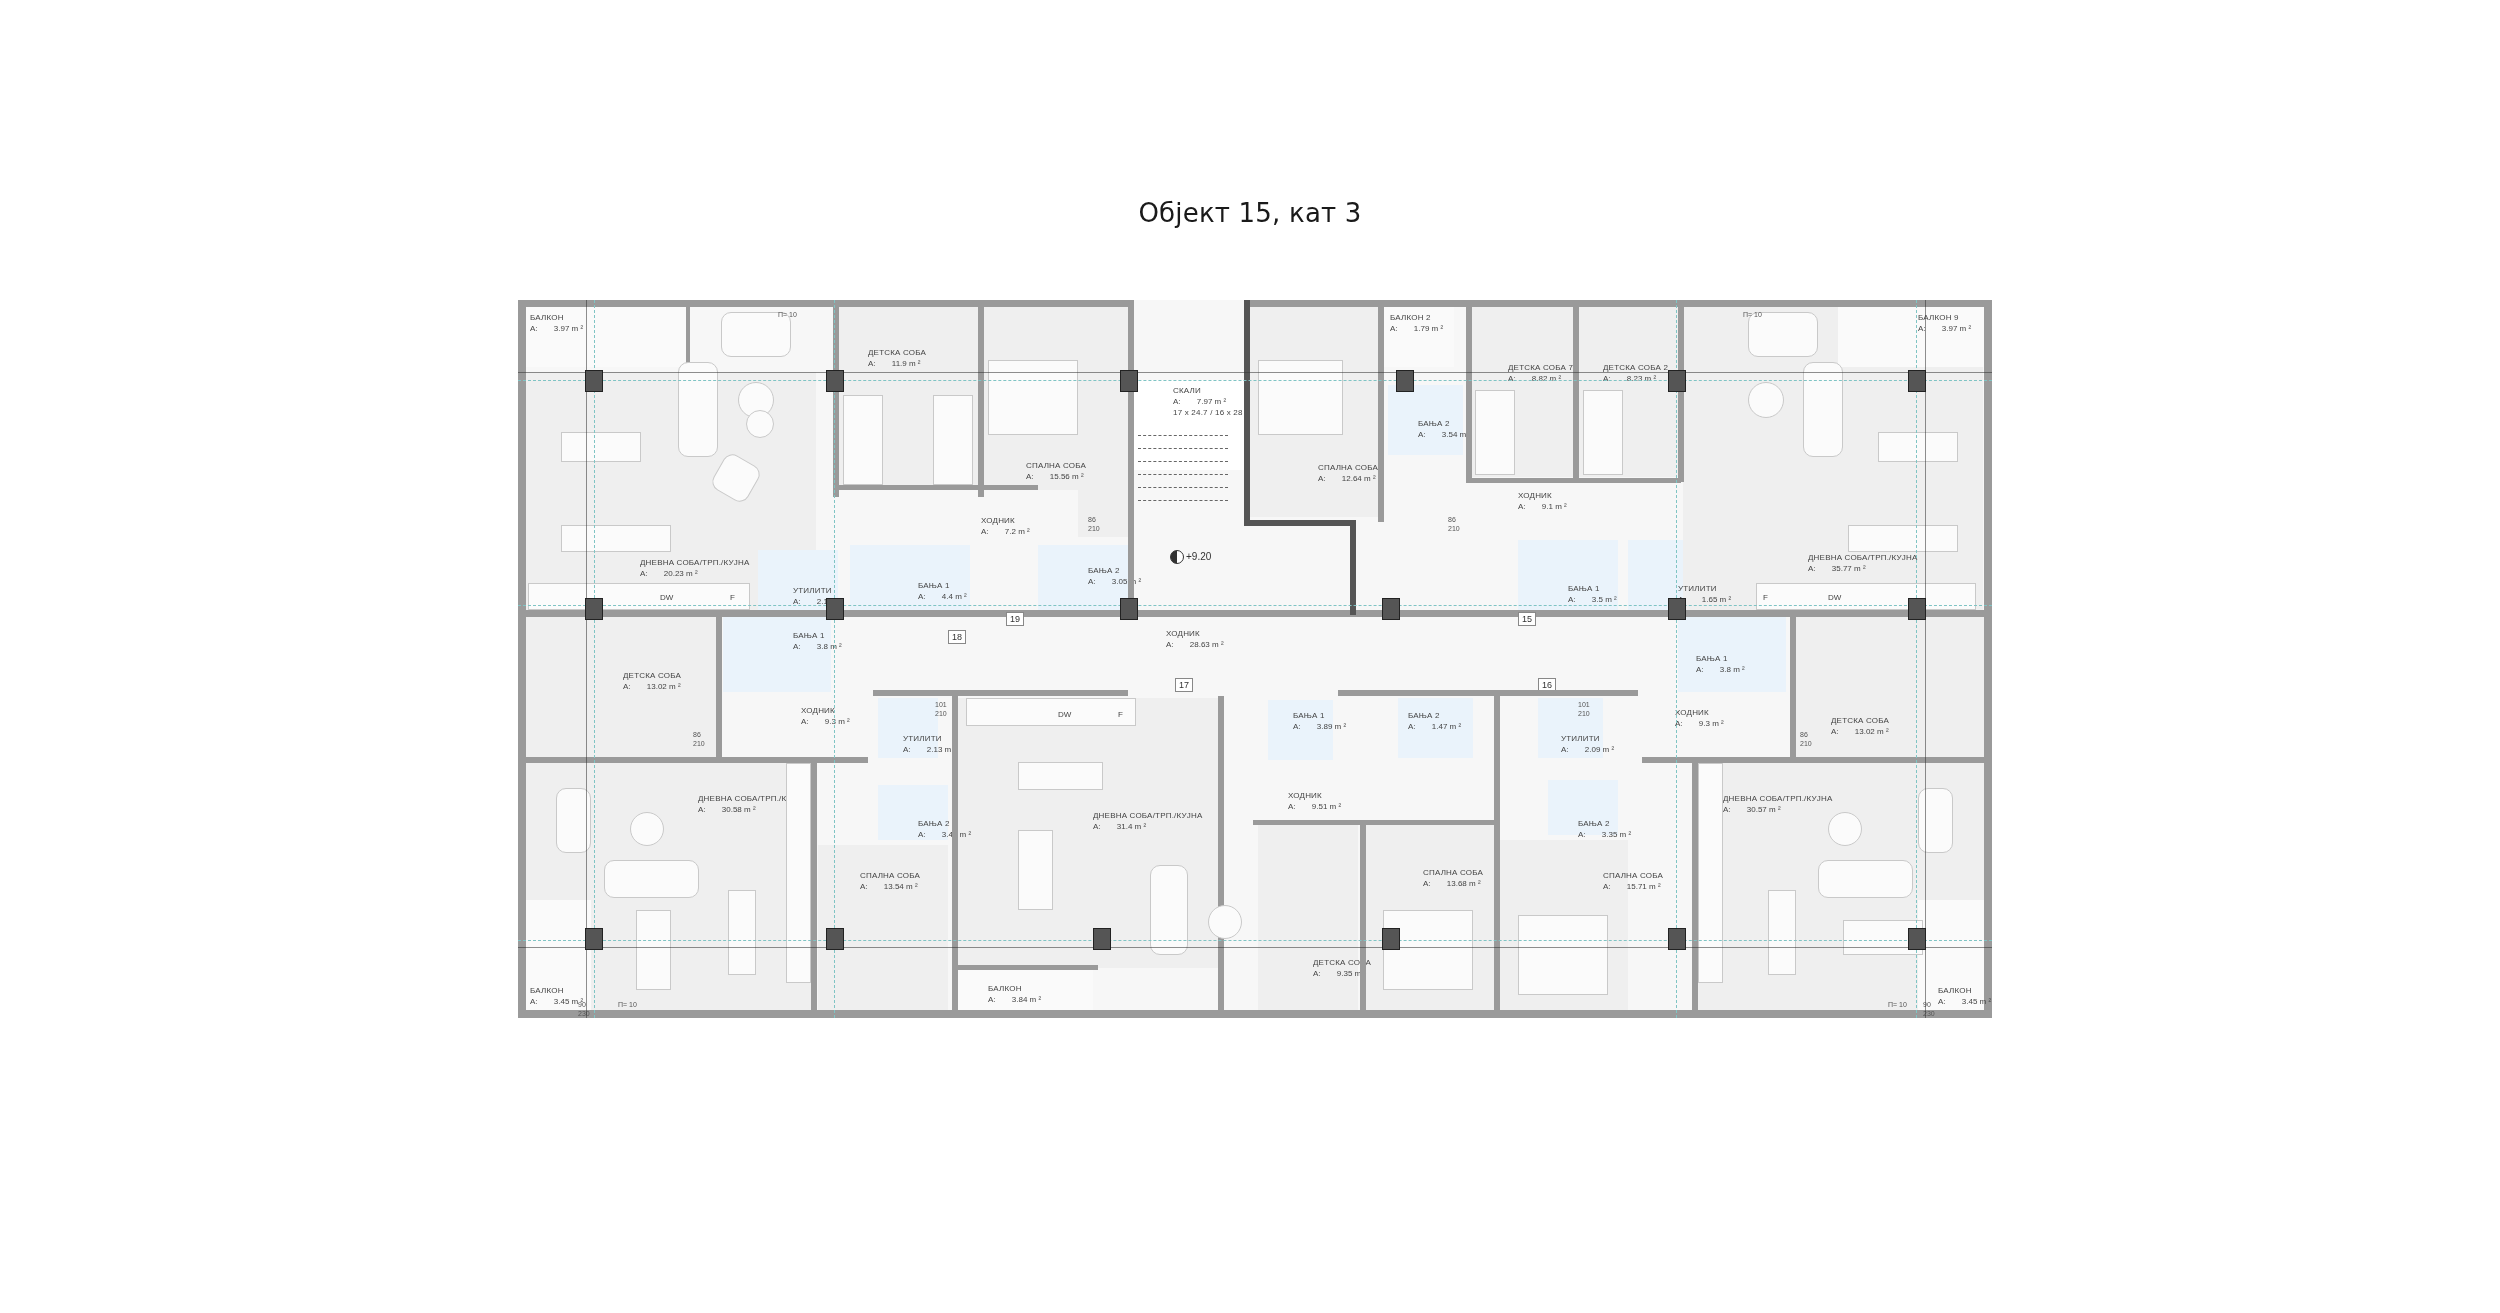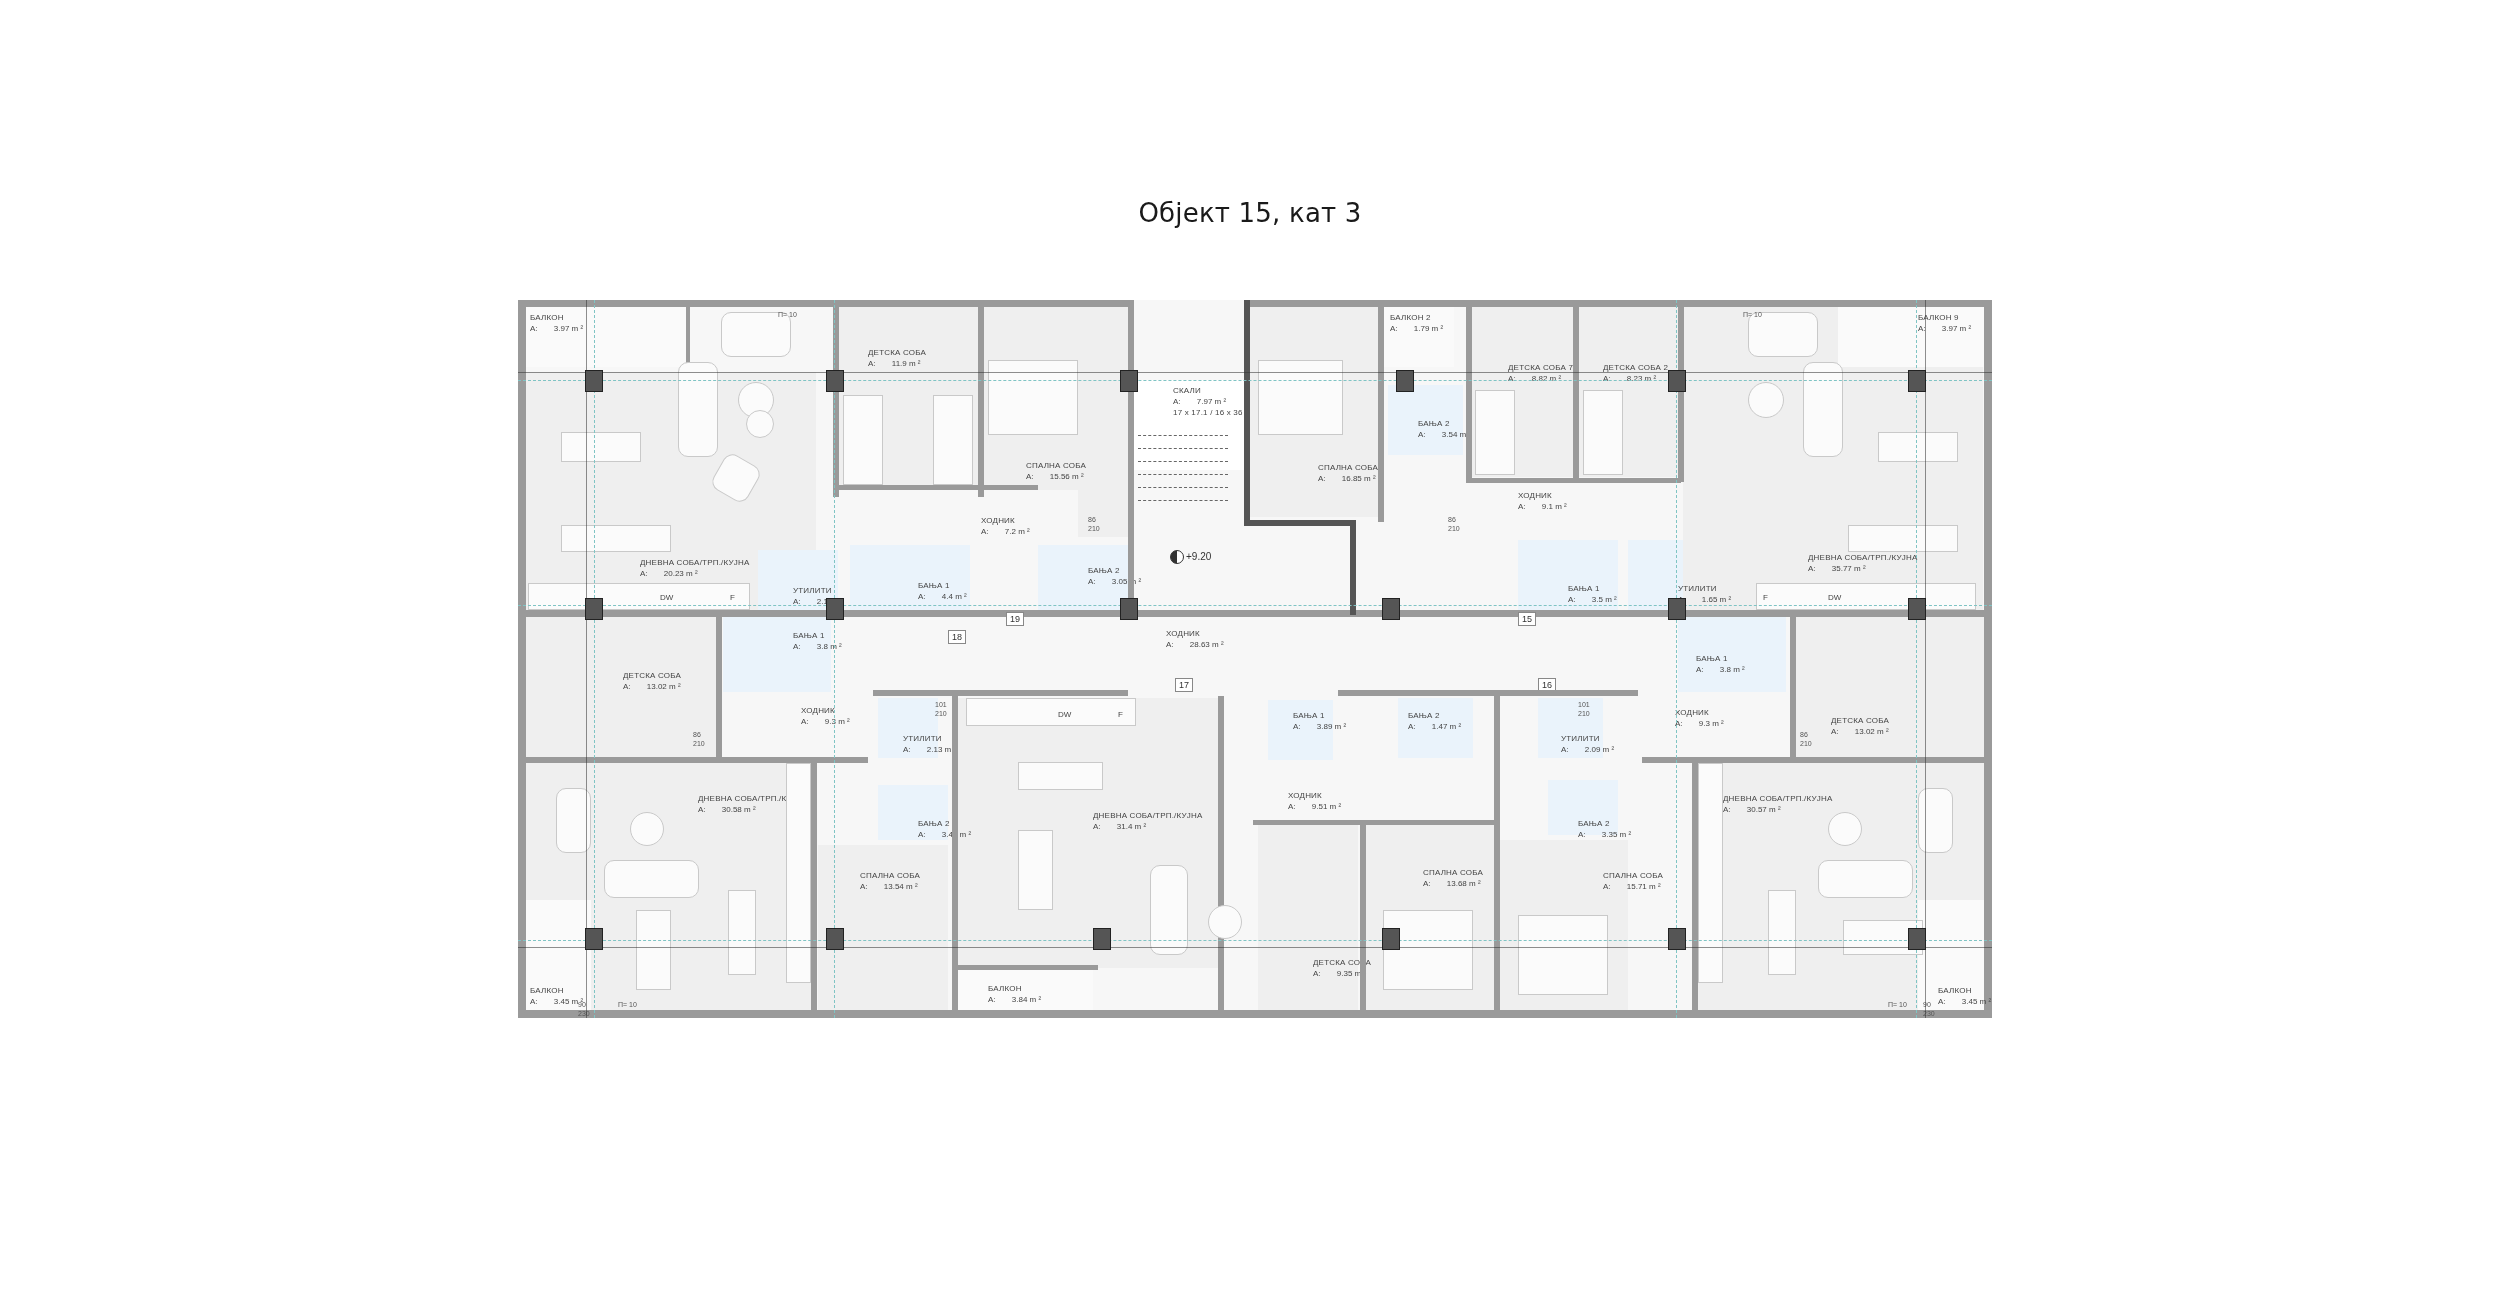--- a/index.html
+++ b/index.html
@@ -106,21 +106,21 @@
   <div class="appl" style="left:142px;top:293px;">DW</div>
   <div class="appl" style="left:212px;top:293px;">F</div>
   <div class="furn" style="left:325px;top:95px;width:40px;height:90px;"></div>
   <div class="furn" style="left:415px;top:95px;width:40px;height:90px;"></div>
   <div class="furn" style="left:470px;top:60px;width:90px;height:75px;"></div>
 
   <div class="room stair" style="left:616px;top:80px;width:110px;height:90px;"></div>
   <div class="lbl" style="left:655px;top:85px;">
       <span class="n">СКАЛИ</span>
       <span class="a">A: <span>7.97 m ²</span></span>
-      <span class="n">17 x 17.1 / 16 x 36</span>
+      <span class="n">17 x 24.7 / 16 x 28</span>
     </div>
   <div class="stairs-lines" style="left:620px;top:135px;width:90px;">
     <div></div>
       <div></div>
       <div></div>
       <div></div>
       <div></div>
       <div></div>
   </div>
   <div class="level" style="left:652px;top:250px;"><span class="sym"></span><span>+9.20</span></div>
@@ -134,21 +134,21 @@
   <div class="room" style="left:953px;top:7px;width:102px;height:170px;"></div>
   <div class="room" style="left:1060px;top:7px;width:100px;height:170px;"></div>
   <div class="room hall" style="left:945px;top:180px;width:180px;height:55px;"></div>
   <div class="room wet" style="left:1000px;top:240px;width:100px;height:70px;"></div>
   <div class="room wet" style="left:1110px;top:240px;width:70px;height:70px;"></div>
   <div class="room" style="left:1165px;top:7px;width:300px;height:303px;"></div>
   <div class="room balc" style="left:1320px;top:7px;width:146px;height:60px;"></div>
 
   <div class="lbl" style="left:800px;top:162px;">
       <span class="n">СПАЛНА СОБА</span>
-      <span class="a">A: <span>16.85 m ²</span></span>
+      <span class="a">A: <span>12.64 m ²</span></span>
     </div>
   <div class="lbl" style="left:872px;top:12px;">
       <span class="n">БАЛКОН 2</span>
       <span class="a">A: <span>1.79 m ²</span></span>
     </div>
   <div class="lbl" style="left:900px;top:118px;">
       <span class="n">БАЊА 2</span>
       <span class="a">A: <span>3.54 m ²</span></span>
     </div>
   <div class="lbl" style="left:990px;top:62px;">

